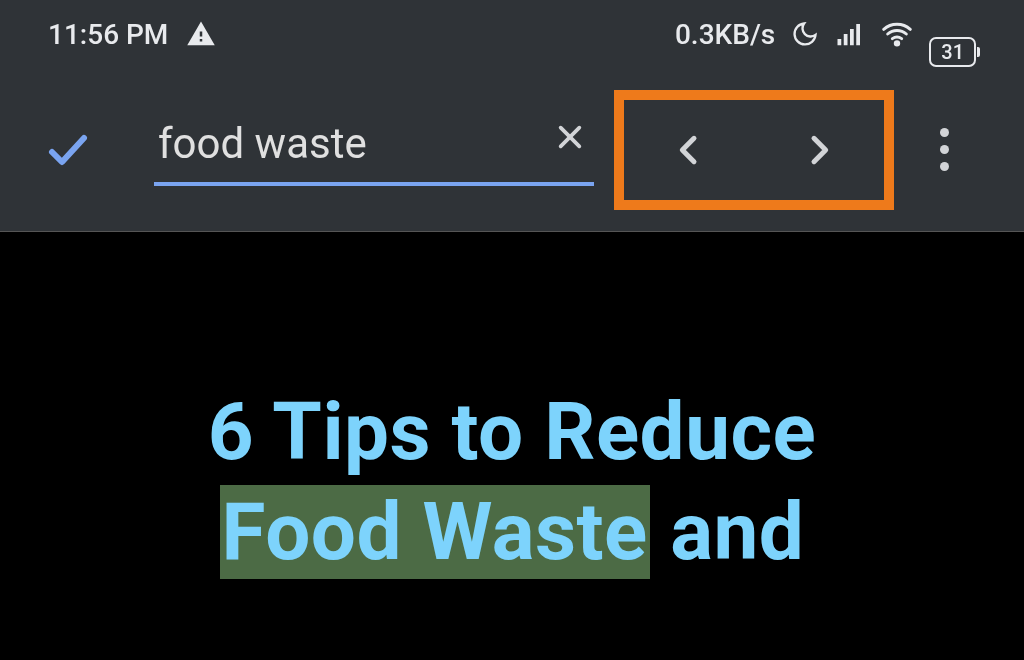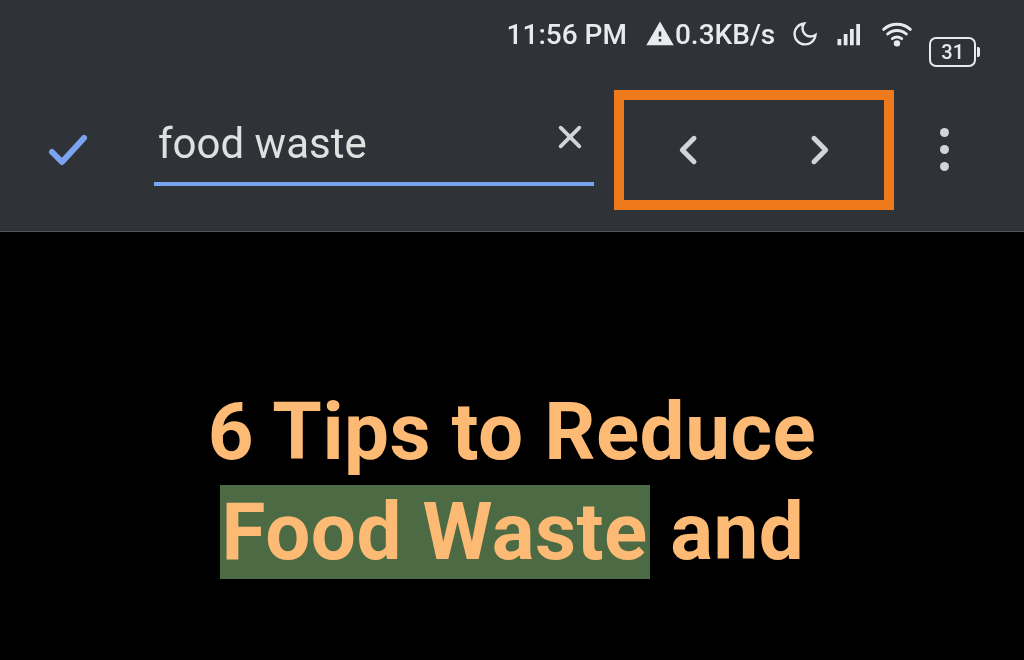--- a/index.html
+++ b/index.html
@@ -8,21 +8,21 @@
       height: 660px;
       font-family: Roboto, Arial, sans-serif;
       background: #000;
       overflow: hidden;
     }
     .status-bar {
       height: 68px;
       background: #2f3337;
       display: flex;
       align-items: center;
-      justify-content: flex-end;
+      justify-content: space-between;
       padding: 0 48px 0 48px;
       color: #e8eaed;
       font-size: 28px;
       font-weight: 500;
     }
     .status-left { display: flex; align-items: center; gap: 18px; }
     .status-right { display: flex; align-items: center; gap: 16px; }
     .alert-icon svg { width: 30px; height: 30px; display: block; }
     .moon-icon svg { width: 28px; height: 28px; display: block; }
     .signal-icon svg { width: 30px; height: 30px; display: block; }
@@ -124,21 +124,21 @@
       width: 9px;
       height: 9px;
       background: #d2d4d7;
       border-radius: 50%;
     }
 
     .content {
       background: #000;
       height: 428px;
       padding: 150px 120px 0 120px;
-      color: #fdba74;
+      color: #7dd3fc;
       text-align: center;
     }
     .headline {
       font-size: 80px;
       font-weight: 700;
       line-height: 1.25;
       letter-spacing: 0.5px;
     }
     .hl { background: #4c6b45; padding: 0 2px; }
   </style>

